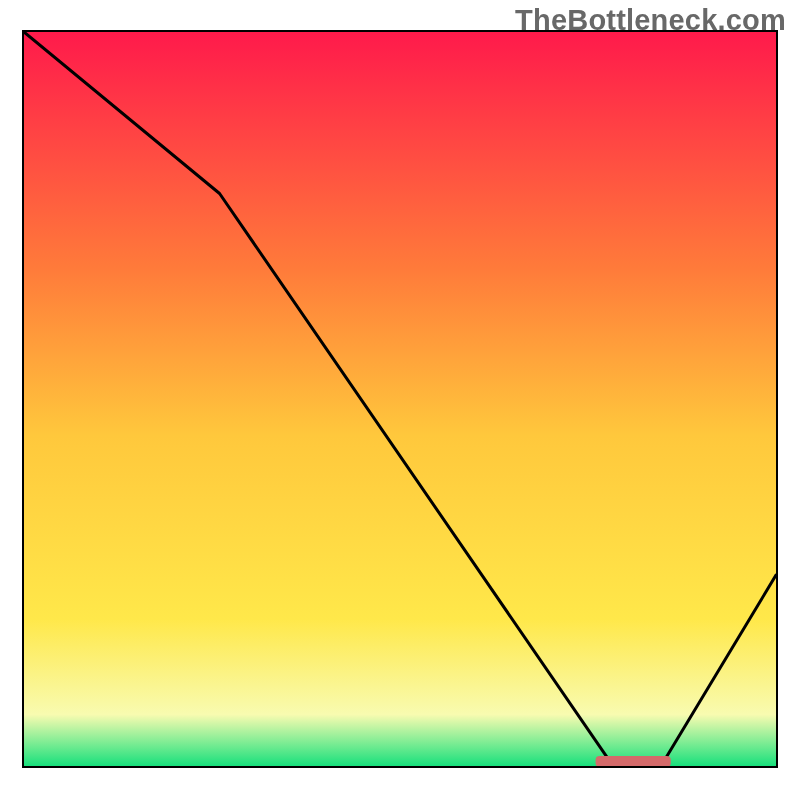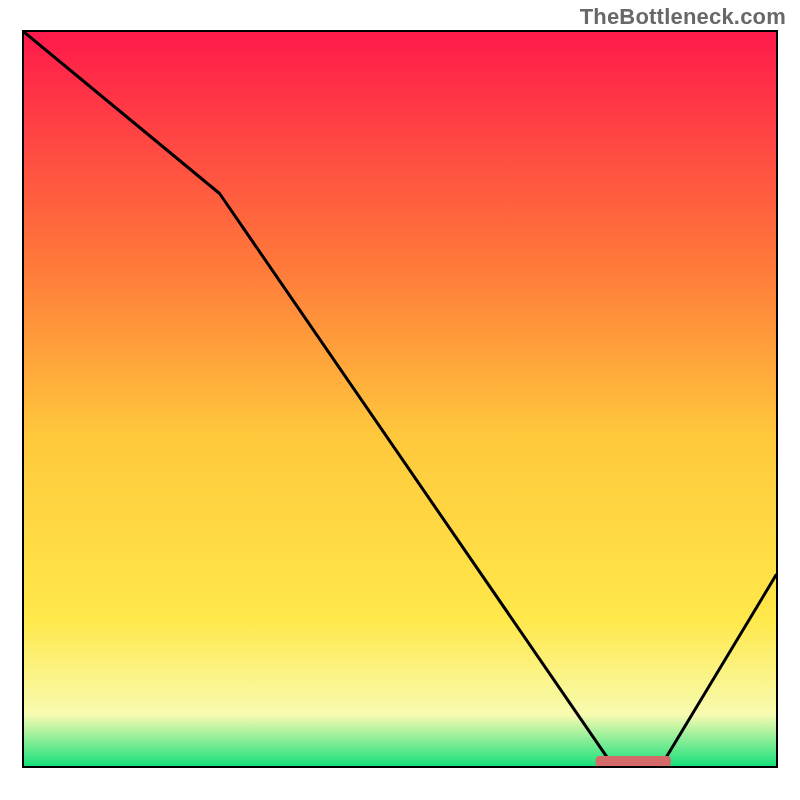--- a/index.html
+++ b/index.html
@@ -13,21 +13,21 @@
   }
   .wrap {
     position: relative;
     width: 800px;
     height: 800px;
   }
   .watermark {
     position: absolute;
     top: 4px;
     right: 14px;
-    font-size: 22px;
+    font-size: 29px;
     font-weight: 600;
     color: #686868;
     letter-spacing: 0.2px;
     z-index: 10;
     user-select: none;
   }
   .plot {
     position: absolute;
     left: 22px;
     top: 30px;

